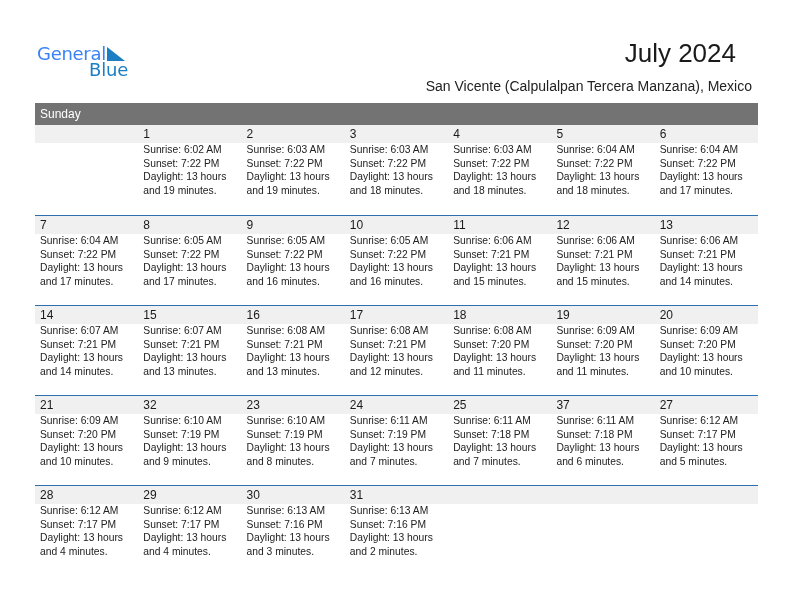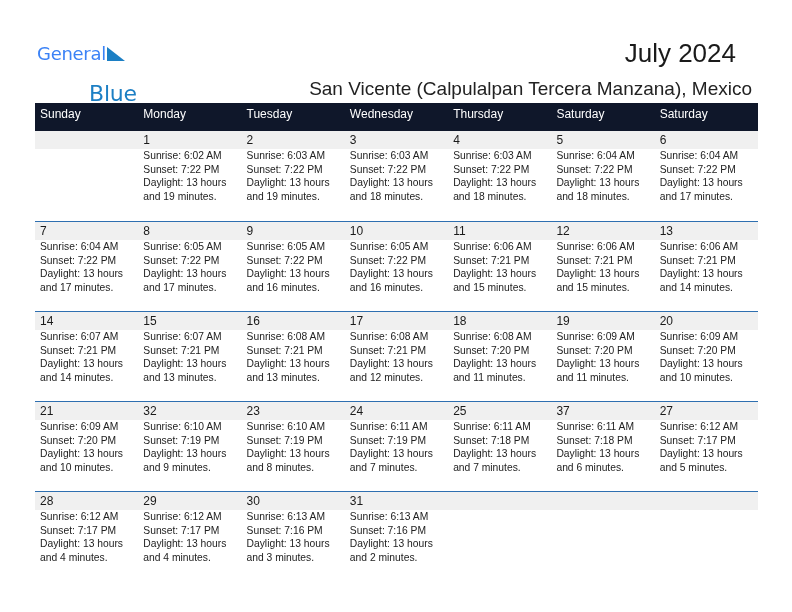--- a/index.html
+++ b/index.html
@@ -2,27 +2,27 @@
 <html><head>
   <meta charset="utf-8">
   <style>
     html, body { margin: 0; padding: 0; background: #ffffff; }
     body { width: 792px; height: 612px; position: relative; overflow: hidden;
            font-family: "Liberation Sans", "DejaVu Sans", sans-serif; color: #222; }
     .logo { position: absolute; left: 37px; top: 44px; width: 100px; height: 36px; }
     .logo-general { position: absolute; left: 0; top: 0; font-family: "DejaVu Sans", sans-serif;
                     font-size: 18px; color: #3b82f6; letter-spacing: -0.3px; line-height: 20px; }
     .logo-blue { position: absolute; left: 52px; top: 16px; font-family: "DejaVu Sans", sans-serif;
-                 font-size: 22px; color: #1c7fc4; line-height: 20px; letter-spacing: -0.2px; margin-top: 24px; }
+                 font-size: 18px; color: #1c7fc4; line-height: 20px; letter-spacing: -0.2px; }
     .logo-tri { position: absolute; left: 70px; top: 3px; width: 0; height: 0;
                 border-left: 18px solid transparent; border-bottom: 14px solid #1c7fc4; transform: scaleX(-1); }
     .title { position: absolute; right: 56px; top: 38px; font-size: 26px; color: #1a1a1a; }
-    .subtitle { position: absolute; right: 40px; top: 78px; font-size: 19px; color: #222; }
+    .subtitle { position: absolute; right: 40px; top: 78px; font-size: 14px; color: #222; }
     .cal { position: absolute; left: 35px; top: 103px; width: 723px; }
-    .head { display: flex; background: #0f172a; height: 28px; }
+    .head { display: flex; background: #737373; height: 22px; flex-direction: column; }
     .head div { width: 103.3px; color: #ffffff; font-size: 12px; line-height: 22px; padding-left: 5px; box-sizing: border-box; }
     .week { position: relative; height: 90px; }
     .week.bordered { border-top: 1px solid #2e6fb0; height: 89px; }
     .dateband { position: absolute; left: 0; top: 0; width: 100%; height: 18px; background: #f0f0f0; }
     .cells { position: absolute; left: 0; top: 0; width: 100%; display: flex; }
     .cell { width: 103.3px; box-sizing: border-box; padding-left: 5px; }
     .daynum { font-size: 12px; line-height: 18px; color: #1a1a1a; }
     .info { font-size: 10.3px; line-height: 13.6px; color: #222; white-space: nowrap; }
   </style>
 </head>

